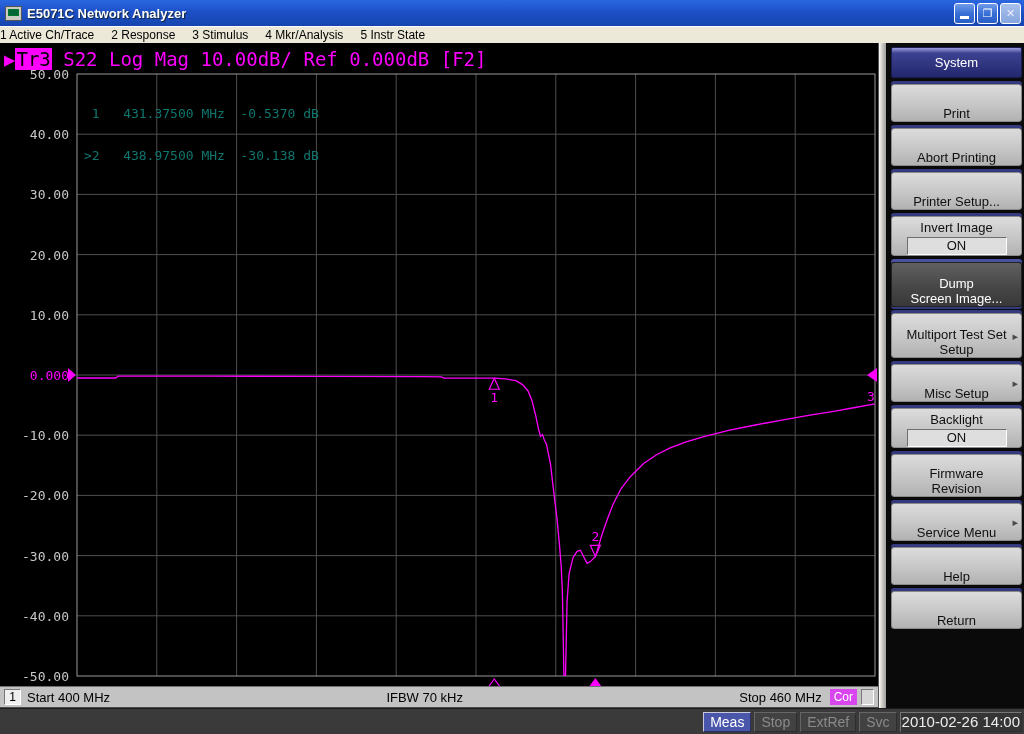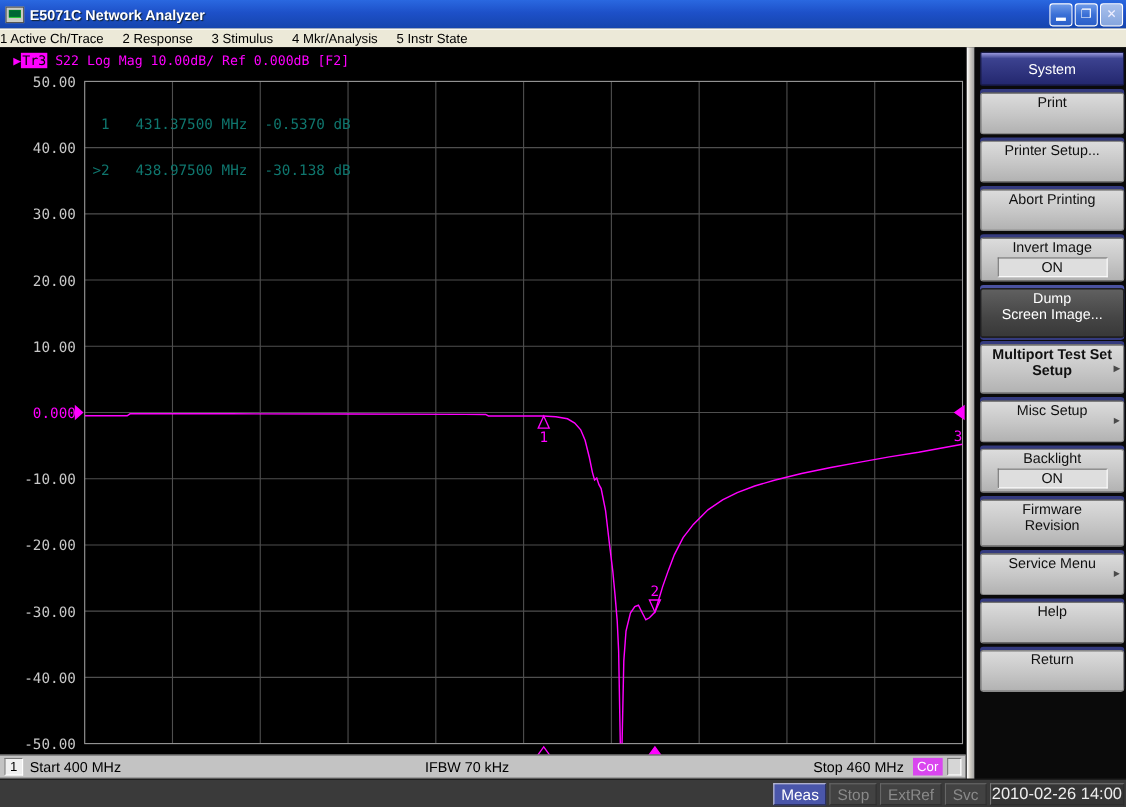--- a/index.html
+++ b/index.html
@@ -21,21 +21,21 @@
   .minglyph { display:inline-block; width:9px; height:3px; background:#fff; margin-top:12px; }
   
   .menubar { height:17px; background:#ece9d8; border-top:1px solid #fff; display:flex; align-items:center;
     gap:17px; flex:0 0 auto; }
   .menu-item { font-size:12px; color:#000; white-space:nowrap; }
 
   
   .main { flex:0 0 665px; display:flex; }
   .screen { position:relative; width:878px; height:665px; background:#000; overflow:hidden;
     font-family:"DejaVu Sans Mono", monospace; }
-  .trace-status { position:absolute; left:12px; top:5px; font-size:12px; color:#ff00ff; white-space:pre; z-index:3; }
+  .trace-status { position:absolute; left:4px; top:5px; font-size:19px; color:#ff00ff; white-space:pre; z-index:3; }
   .trace-arrow { color:#ff00ff; }
   .trace-badge { background:#ff00ff; color:#000; padding:0 1px; }
   .marker-readout { position:absolute; left:84px; top:36px; font-size:13px; line-height:14px;
     color:#0f766e; white-space:pre; z-index:3; }
   #plot { position:absolute; left:0; top:0; z-index:1; }
 
   
   .channel-status { position:absolute; left:0; bottom:0; width:878px; height:22px; background:#c3c3c3;
     border-top:1px solid #6f6f6f; border-bottom:1px solid #4a4a4a; display:flex; align-items:center;
     font-family:"Liberation Sans",sans-serif; font-size:13px; color:#000; z-index:4; padding:0 4px; }
@@ -50,21 +50,21 @@
   
   .divider { width:8px; background:linear-gradient(90deg,#fff 0%,#d4d0c8 40%,#a0a0a0 100%); border-left:1px solid #555; }
 
   
   .sidebar { width:138px; background:#0a0a0a; padding:4px 2px 0 5px; display:flex; flex-direction:column; }
   .sb-header { height:31px; flex:0 0 auto; background:linear-gradient(180deg,#9a9ade 0%,#3c4290 18%,#23276e 100%);
     color:#fff; font-size:13px; display:flex; align-items:center; justify-content:center;
     border:1px solid #1a1d50; border-radius:2px; }
   .softkey { position:relative; flex:0 0 auto; margin-top:6px; background:linear-gradient(180deg,#dcdcdc 0%,#c6c6c6 55%,#b2b2b2 100%);
     border:1px solid #8a8a8a; border-radius:3px; color:#101010; font-size:13px; line-height:15px;
-    display:flex; flex-direction:column; align-items:center; justify-content:flex-start;
+    display:flex; flex-direction:column; align-items:center; justify-content:flex-end;
     box-shadow:0 -3px 0 0 #343a7e; text-align:center; }
   .softkey.pressed { background:linear-gradient(180deg,#606060 0%,#454545 60%,#383838 100%);
     color:#fff; border-color:#222; box-shadow:0 -3px 0 0 #4a52a0, 0 2px 0 0 #343a7e; }
   .on-box { margin-top:2px; width:100px; background:#dedede; border:1px solid; border-color:#6f6f6f #fdfdfd #fdfdfd #6f6f6f;
     font-size:13px; line-height:16px; }
   .sk-arrow { position:absolute; right:3px; top:50%; transform:translateY(-50%); color:#4a4a4a; font-size:11px; }
 
   
   .bottombar { flex:0 0 26px; background:#3a3a3a; border-top:1px solid #1c1c1c; display:flex;
     align-items:center; justify-content:flex-end; padding:0 2px; gap:3px; }
@@ -163,34 +163,34 @@
     </div>
 
     <div class="divider"></div>
 
     <div class="sidebar" id="sidebar">
       <div class="sb-header">System</div>
     <div class="softkey" style="height: 38px;">
           <div>Print</div>
         </div>
         <div class="softkey" style="height: 38px;">
+          <div>Abort Printing</div>
+        </div>
+        <div class="softkey" style="height: 38px;">
           <div>Printer Setup...</div>
-        </div>
-        <div class="softkey" style="height: 38px;">
-          <div>Abort Printing</div>
         </div>
         <div class="softkey" style="height: 40px;">
           <div>Invert Image</div>
           <div class="on-box">ON</div>
         </div>
         <div class="softkey pressed" style="height: 45px;">
           <div>Dump</div>
           <div>Screen Image...</div>
         </div>
-        <div class="softkey" style="height: 45px; font-weight: bold;">
+        <div class="softkey" style="height: 45px;">
           <div>Multiport Test Set</div>
           <div>Setup</div>
           <span class="sk-arrow">▸</span>
         </div>
         <div class="softkey" style="height: 38px;">
           <div>Misc Setup</div>
           <span class="sk-arrow">▸</span>
         </div>
         <div class="softkey" style="height: 40px;">
           <div>Backlight</div>

